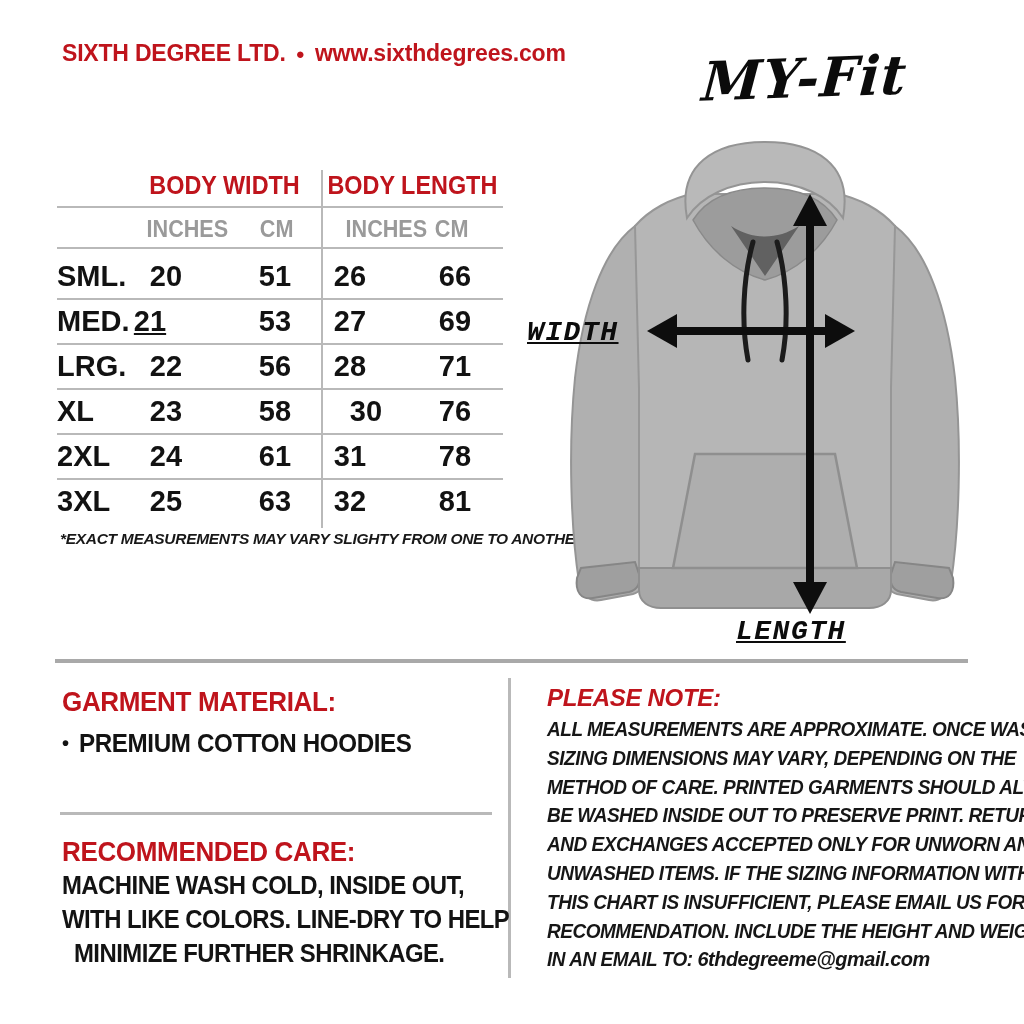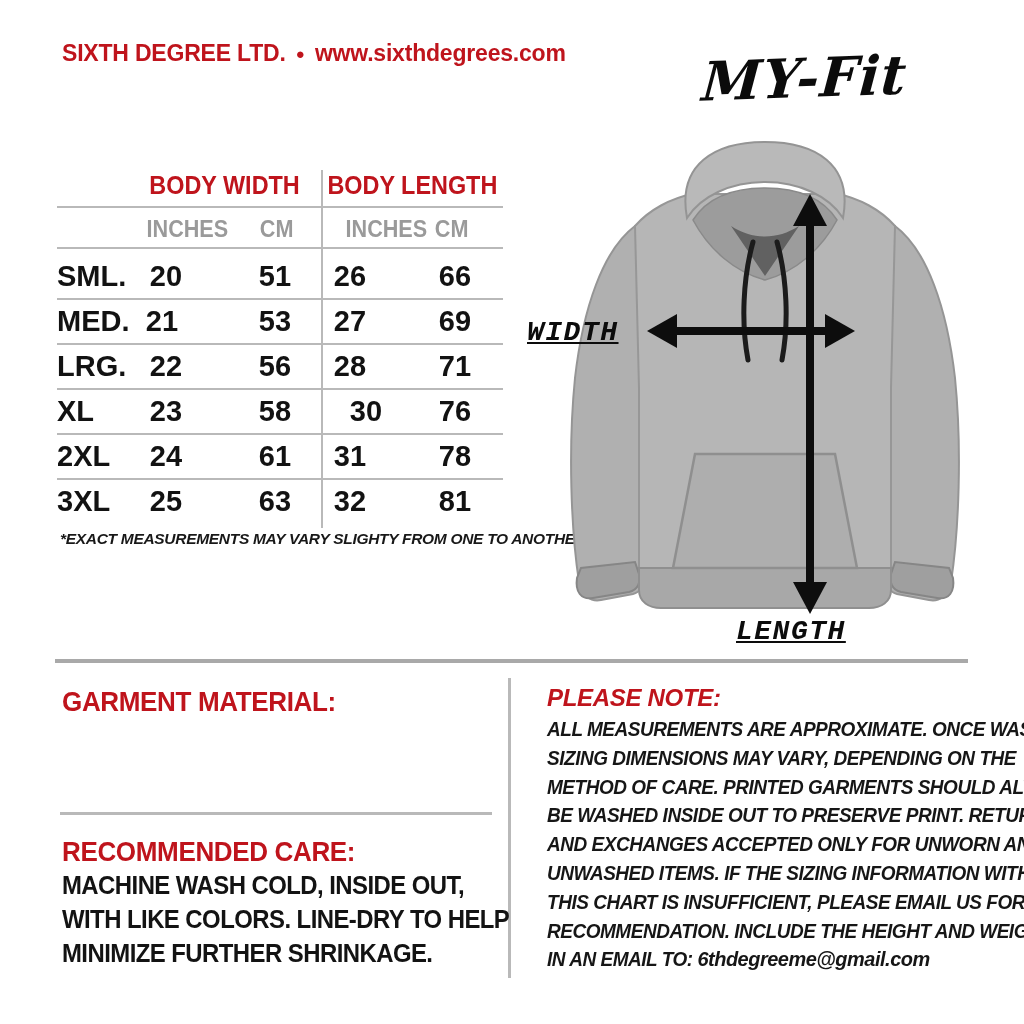--- a/index.html
+++ b/index.html
@@ -85,21 +85,21 @@
       <div class="tcell row-label" style="top:89px;">SML.</div>
       <div class="tcell num" style="top:89px;left:66px;width:90px;text-align:center;">20</div>
       <div class="tcell num" style="top:89px;left:175px;width:90px;">51</div>
       <div class="tcell num" style="top:89px;left:252px;width:86px;">26</div>
       <div class="tcell num" style="top:89px;left:357px;width:86px;">66</div>
     </div>
     <div class="hline" style="top:130px;"></div>
 
     <div>
       <div class="tcell row-label" style="top:134px;">MED.</div>
-      <div class="tcell num" style="top:134px;left:62px;width:90px;">21</div>
+      <div class="tcell num" style="top:134px;left:50px;width:90px;text-decoration:underline;">21</div>
       <div class="tcell num" style="top:134px;left:175px;width:90px;">53</div>
       <div class="tcell num" style="top:134px;left:252px;width:86px;">27</div>
       <div class="tcell num" style="top:134px;left:357px;width:86px;">69</div>
     </div>
     <div class="hline" style="top:175px;"></div>
 
     <div>
       <div class="tcell row-label" style="top:179px;">LRG.</div>
       <div class="tcell num" style="top:179px;left:66px;width:90px;">22</div>
       <div class="tcell num" style="top:179px;left:175px;width:90px;">56</div>
@@ -170,26 +170,29 @@
       <polygon points="265,476 248,444 282,444" fill="#0d0d0d"></polygon>
     </g>
   </svg>
   <div class="abs measure-label" style="left:527px;top:317px;">WIDTH</div>
   <div class="abs measure-label" style="left:736px;top:616px;">LENGTH</div>
 
   <div class="abs mid-divider"></div>
   <div class="abs col-divider"></div>
 
   <div class="abs section-h gm-h"><span class="cond" style="transform:scaleX(.93);">GARMENT MATERIAL:</span></div>
+  <div class="abs bullet-item" style="top:728px;">
+    <span class="glyph">•</span><span class="cond" style="transform:scaleX(.93);">PREMIUM COTTON HOODIES</span>
+  </div>
   <div class="abs gm-rule"></div>
 
   <div class="abs section-h rc-h"><span class="cond" style="transform:scaleX(.93);">RECOMMENDED CARE:</span></div>
   <div class="abs care-line" style="top:870px;"><span class="cond" style="transform:scaleX(.92);">MACHINE WASH COLD, INSIDE OUT,</span></div>
   <div class="abs care-line" style="top:904px;"><span class="cond" style="transform:scaleX(.92);">WITH LIKE COLORS. LINE-DRY TO HELP</span></div>
-  <div class="abs care-line" style="top:938px;"><span class="cond" style="transform:scaleX(.92);">MINIMIZE FURTHER SHRINKAGE.</span></div>
+  <div class="abs care-line" style="top:938px;margin-left:12px;"><span class="cond" style="transform:scaleX(.92);">MINIMIZE FURTHER SHRINKAGE.</span></div>
 
   <div class="abs pn-h">PLEASE NOTE:</div>
   <div class="abs pn-body">
     <div class="pn-line"><span class="cond">ALL MEASUREMENTS ARE APPROXIMATE. ONCE WASHED,</span></div>
     <div class="pn-line"><span class="cond">SIZING DIMENSIONS MAY VARY, DEPENDING ON THE</span></div>
     <div class="pn-line"><span class="cond">METHOD OF CARE. PRINTED GARMENTS SHOULD ALWAYS</span></div>
     <div class="pn-line"><span class="cond">BE WASHED INSIDE OUT TO PRESERVE PRINT. RETURNS</span></div>
     <div class="pn-line"><span class="cond">AND EXCHANGES ACCEPTED ONLY FOR UNWORN AND</span></div>
     <div class="pn-line"><span class="cond">UNWASHED ITEMS. IF THE SIZING INFORMATION WITHIN</span></div>
     <div class="pn-line"><span class="cond">THIS CHART IS INSUFFICIENT, PLEASE EMAIL US FOR A</span></div>

